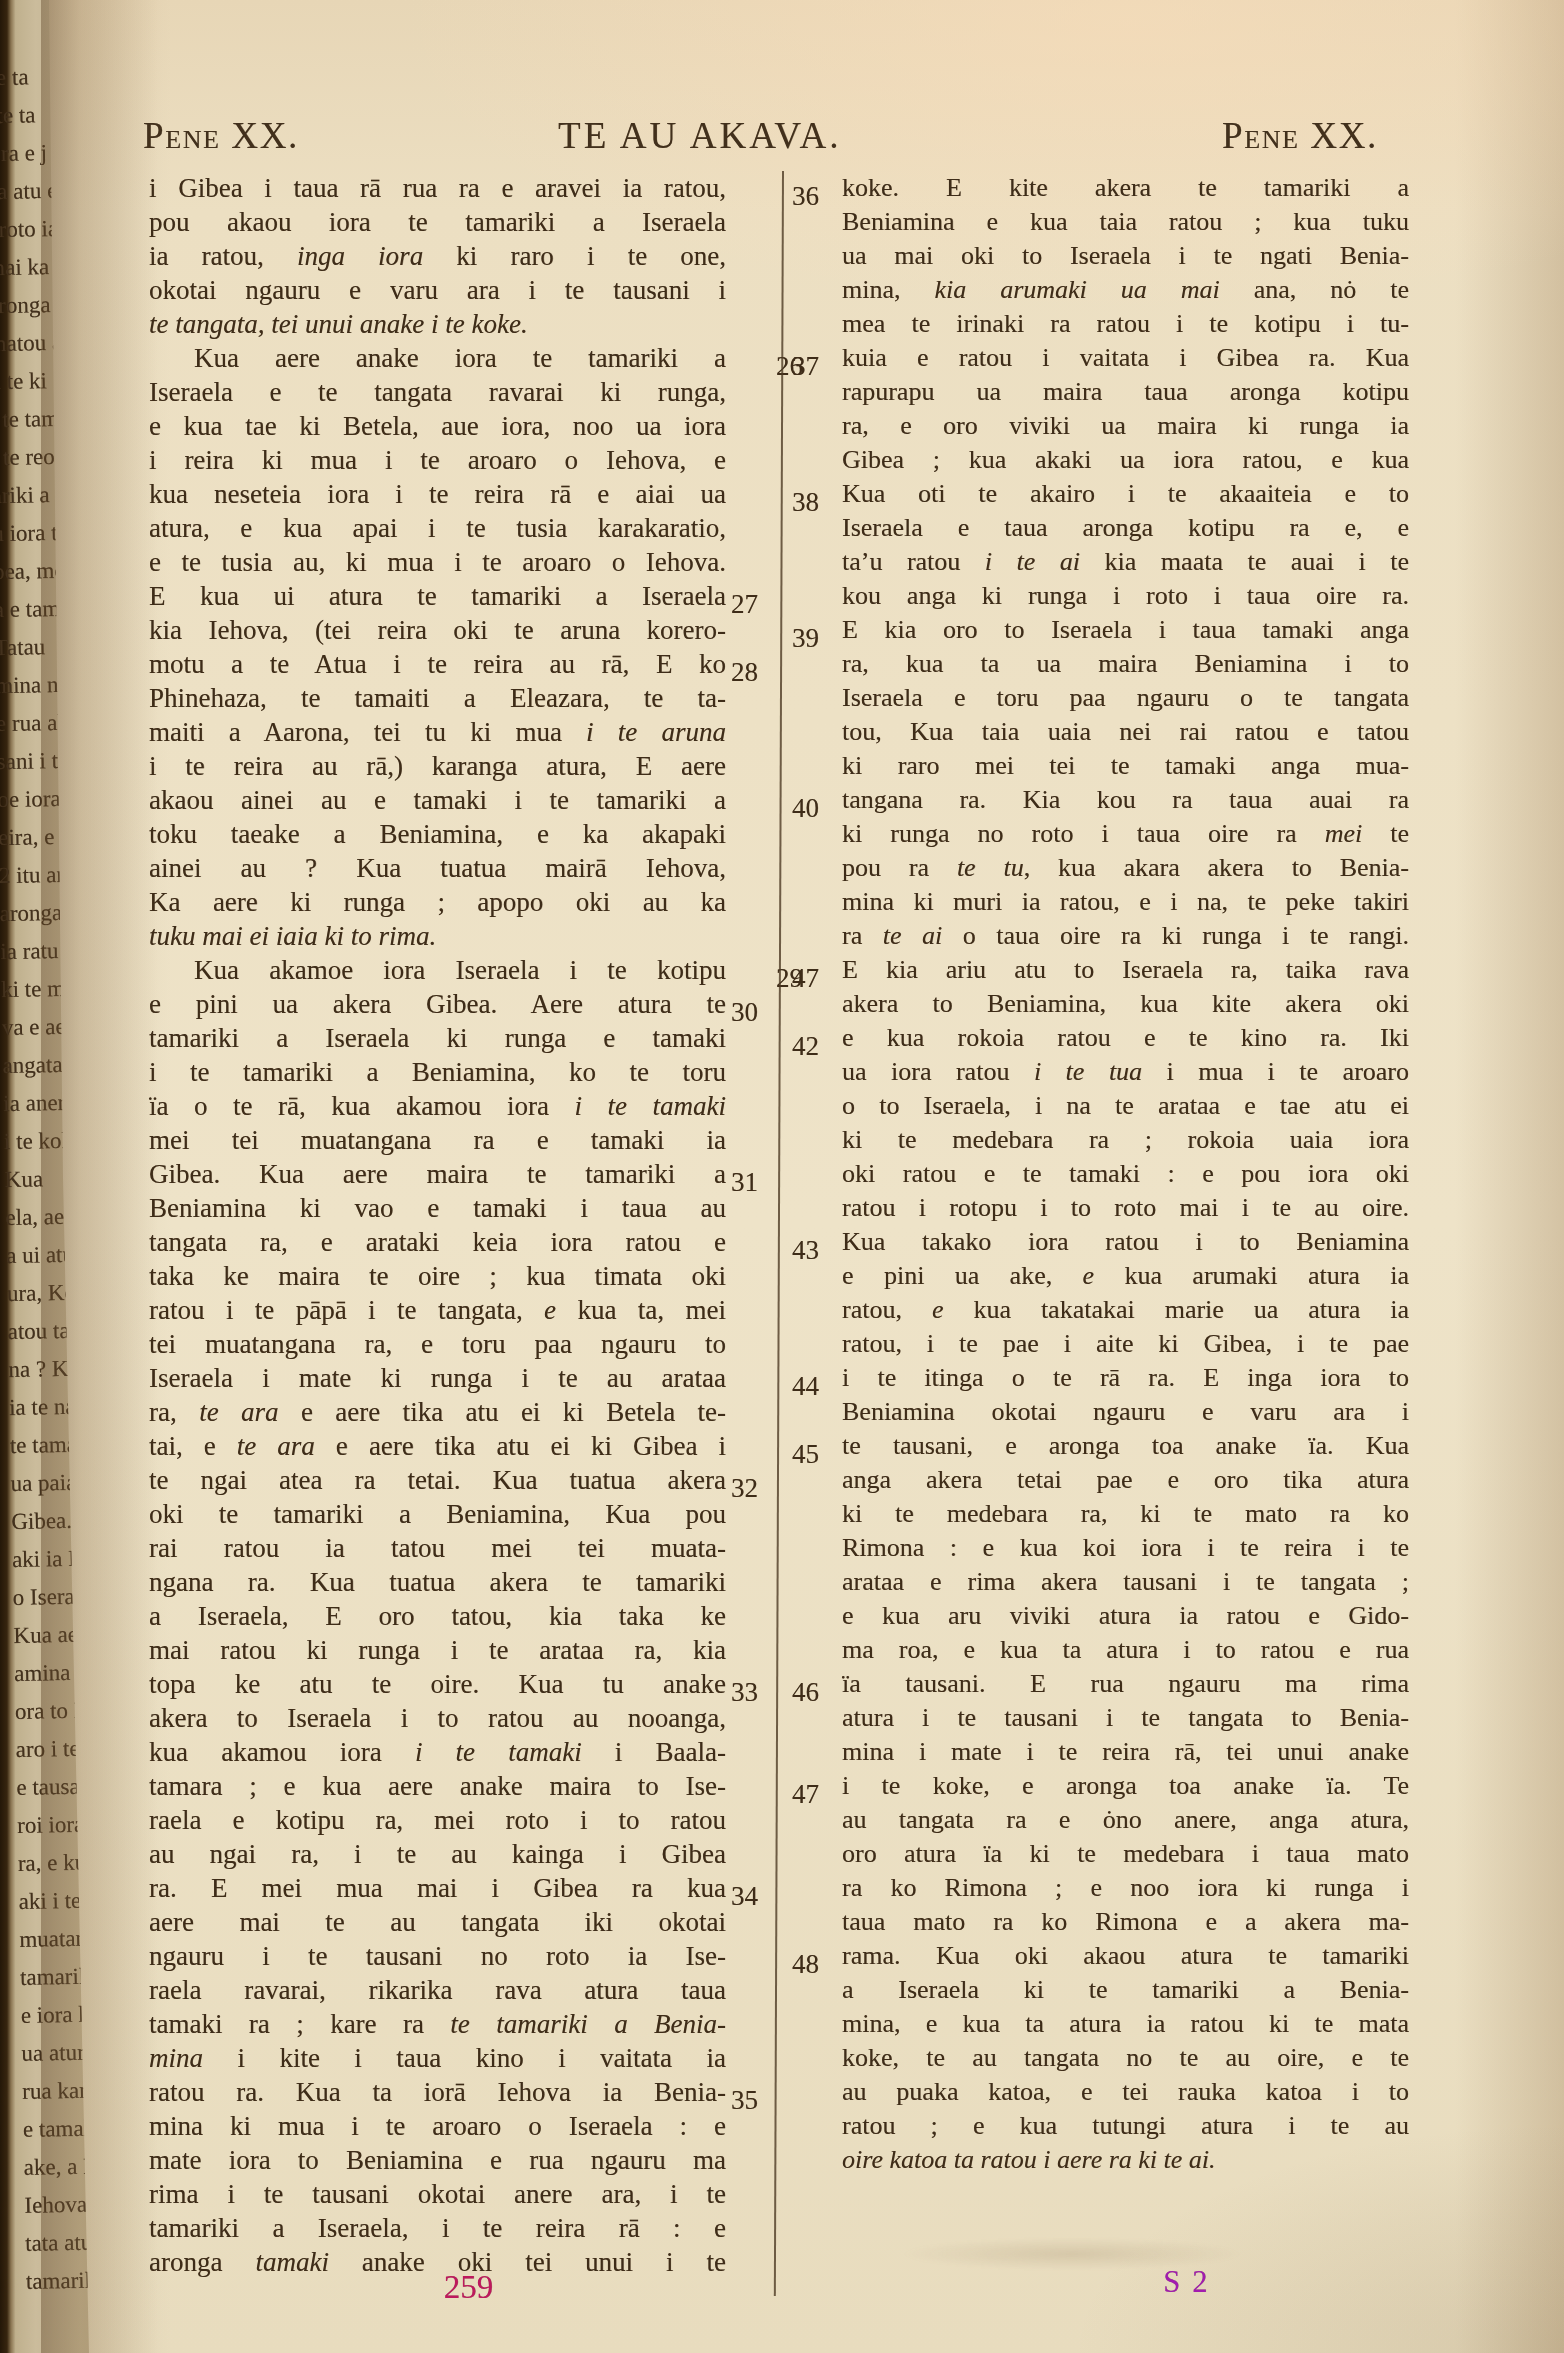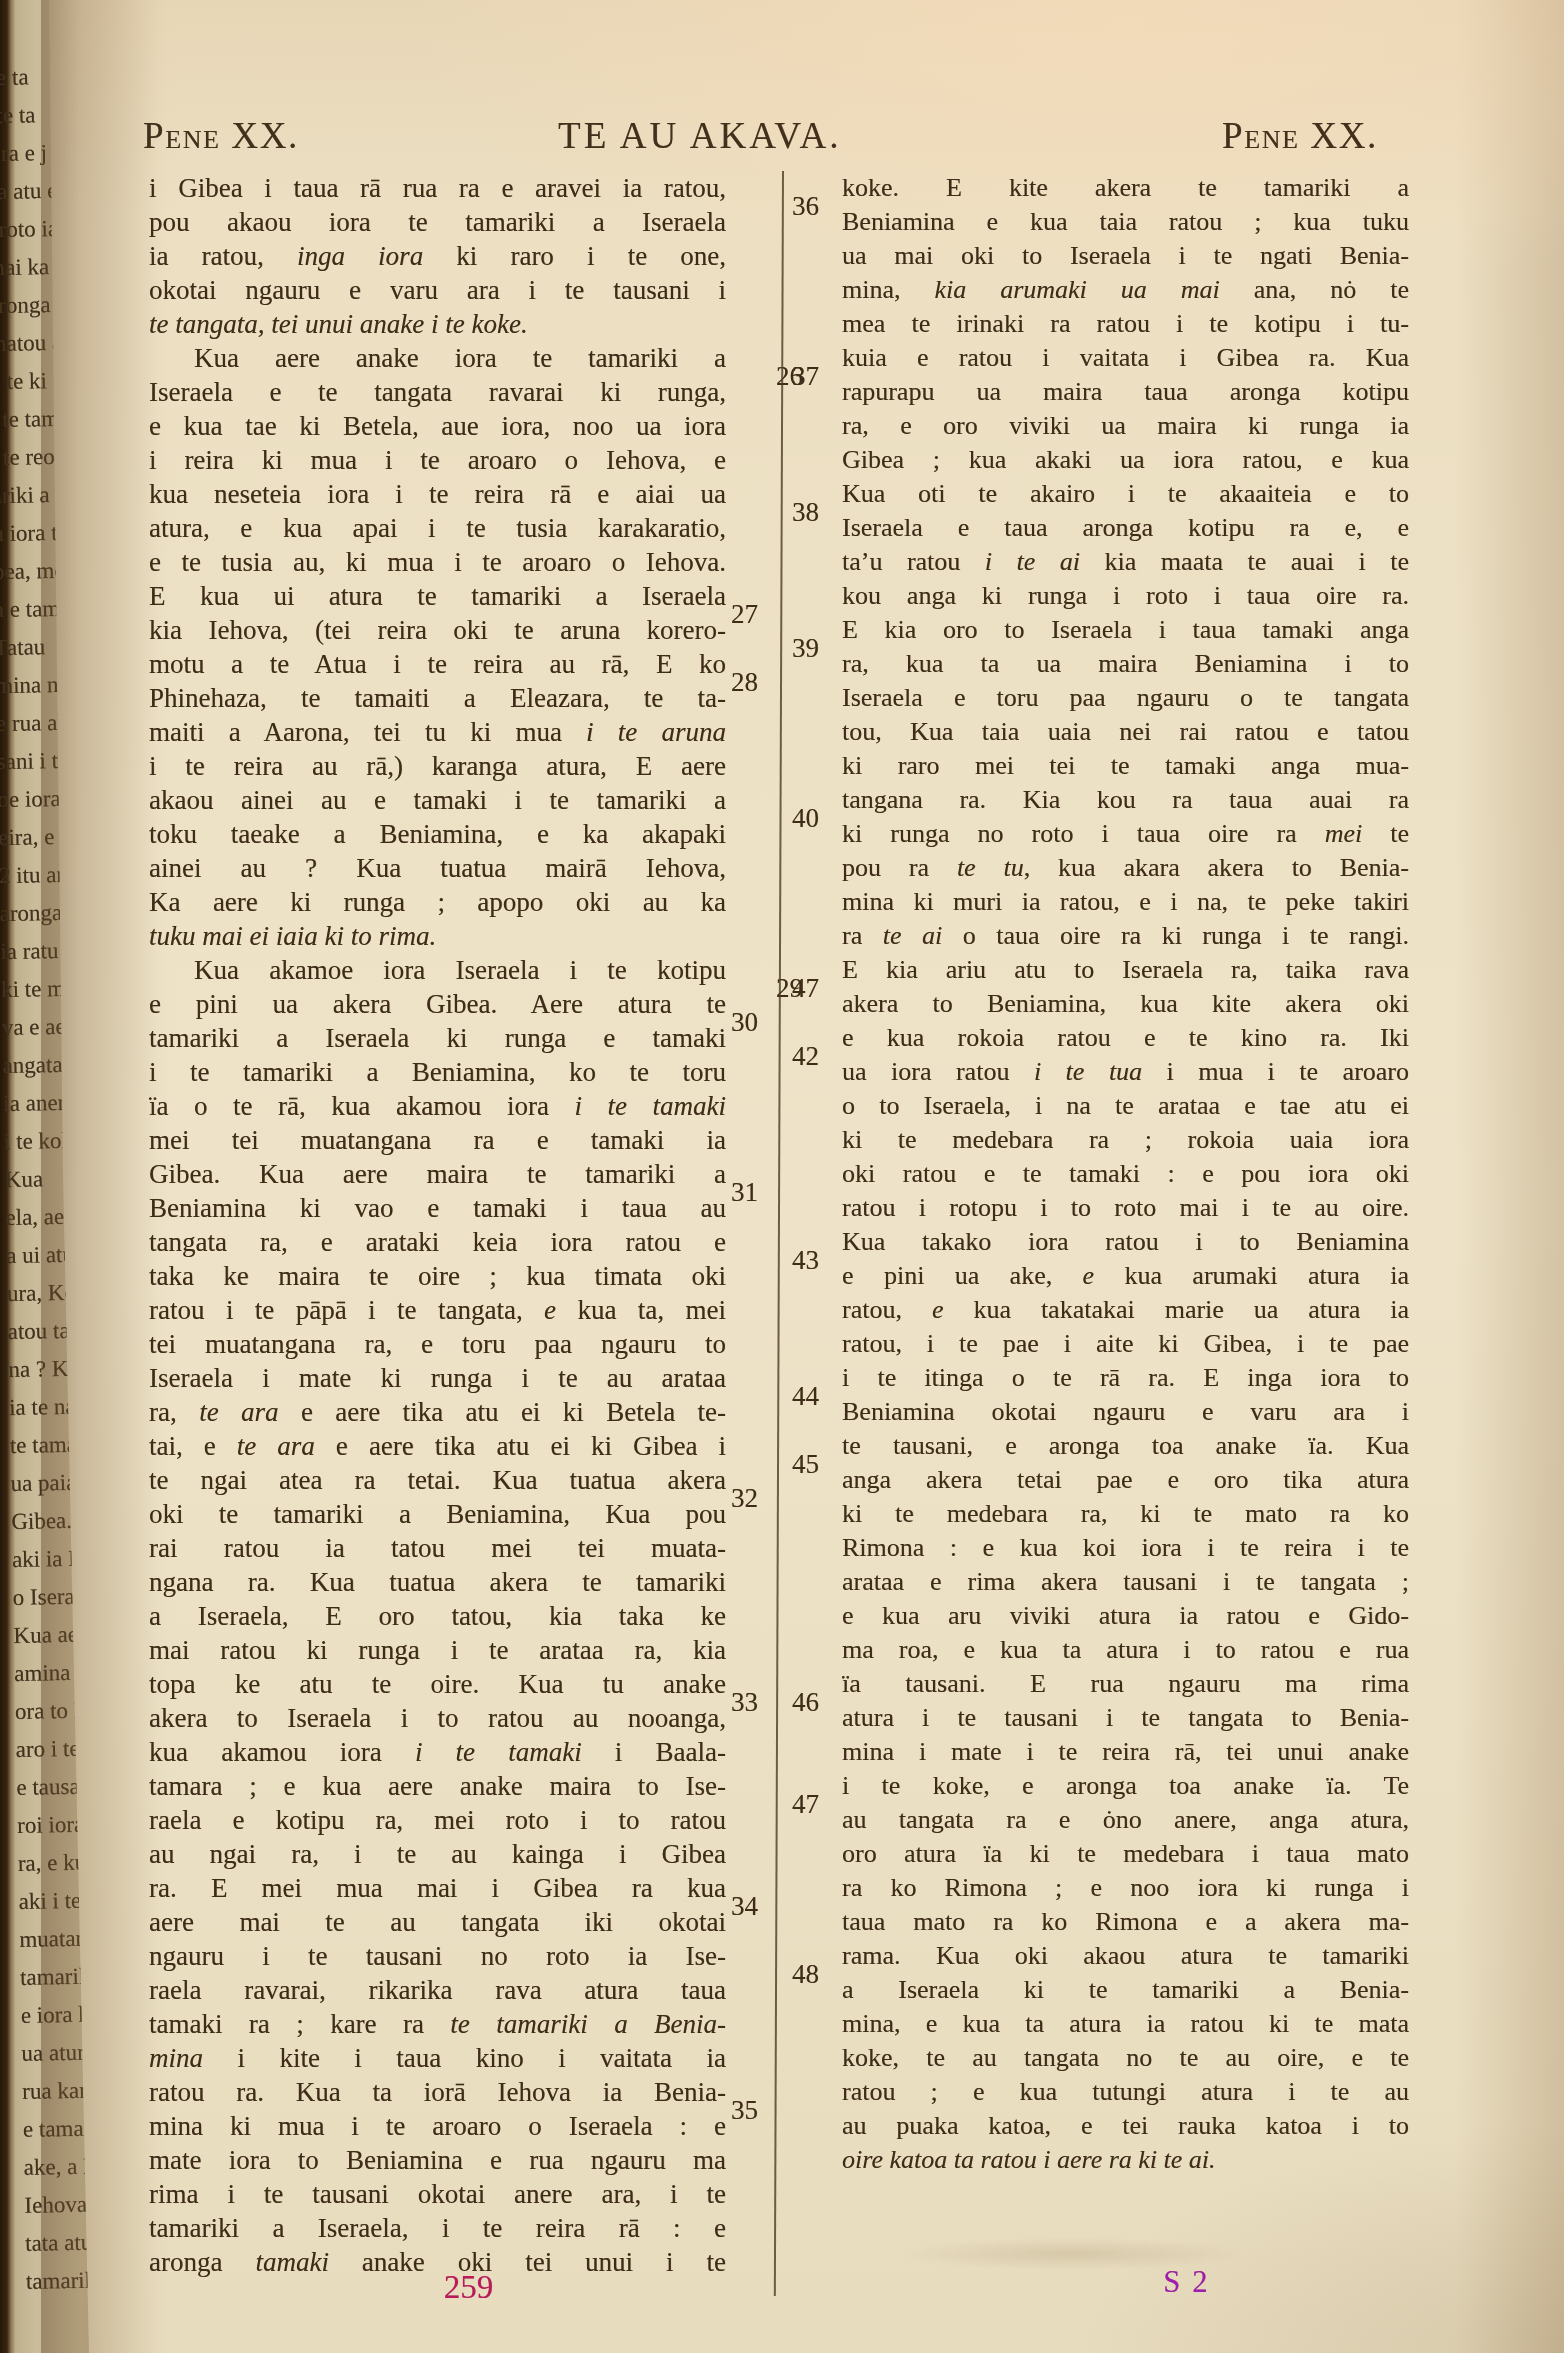--- a/index.html
+++ b/index.html
@@ -44,21 +44,21 @@
   .hdr-title{left:558px;font-size:37px;letter-spacing:3.1px;}
   
   .col{position:absolute;top:171px;color:#3e2c18;font-size:27px;
        text-shadow:0.3px 0.3px 0.5px rgba(62,44,24,.42);}
   #leftcol{left:149px;width:577px;}
   #rightcol{left:842px;width:567px;font-size:26px;}
   .tline{position:relative;height:34px;line-height:34px;
          text-align:justify;text-align-last:justify;}
   .tline.noj{text-align:left;text-align-last:left;font-style:italic;}
   .tline.ind{text-indent:45px;}
-  .vnum{position:absolute;top:18px;font-size:27px;}
+  .vnum{position:absolute;top:8px;font-size:27px;}
   .v-right{right:-52px;width:47px;text-align:left;}
   .v-left{left:-50px;width:45px;text-align:left;}
   .divider{
     position:absolute;left:782px;top:171px;width:1.6px;height:2125px;
     background:#4d3b24;opacity:.8;transform:rotate(0.22deg);transform-origin:top center;
   }
   
   .pagenum{position:absolute;left:406px;top:2269px;width:125px;text-align:center;
            font-size:33px;color:#be185d;text-shadow:0.3px 0.3px 0.5px rgba(62,44,24,.42);}
   .sig{position:absolute;left:1128px;top:2265px;width:117px;text-align:center;
@@ -259,21 +259,21 @@
     <div class="tline"><span class="ltxt">mina i mate i te reira rā, tei unui anake</span></div>
     <div class="tline"><span class="ltxt">i te koke, e aronga toa anake ïa. Te</span><span class="vnum v-left">47</span></div>
     <div class="tline"><span class="ltxt">au tangata ra e ȯno anere, anga atura,</span></div>
     <div class="tline"><span class="ltxt">oro atura ïa ki te medebara i taua mato</span></div>
     <div class="tline"><span class="ltxt">ra ko Rimona ; e noo iora ki runga i</span></div>
     <div class="tline"><span class="ltxt">taua mato ra ko Rimona e a akera ma-</span></div>
     <div class="tline"><span class="ltxt">rama. Kua oki akaou atura te tamariki</span><span class="vnum v-left">48</span></div>
     <div class="tline"><span class="ltxt">a Iseraela ki te tamariki a Benia-</span></div>
     <div class="tline"><span class="ltxt">mina, e kua ta atura ia ratou ki te mata</span></div>
     <div class="tline"><span class="ltxt">koke, te au tangata no te au oire, e te</span></div>
+    <div class="tline"><span class="ltxt">au puaka katoa, e tei rauka katoa i to</span></div>
     <div class="tline"><span class="ltxt">ratou ; e kua tutungi atura i te au</span></div>
-    <div class="tline"><span class="ltxt">au puaka katoa, e tei rauka katoa i to</span></div>
     <div class="tline noj"><span class="ltxt">oire katoa ta ratou i aere ra ki te ai.</span></div>
   </div>
 
 <div class="ghost"></div>
 <div class="pagenum">259</div>
 <div class="sig">S 2</div>
 
 
 </body></html>

